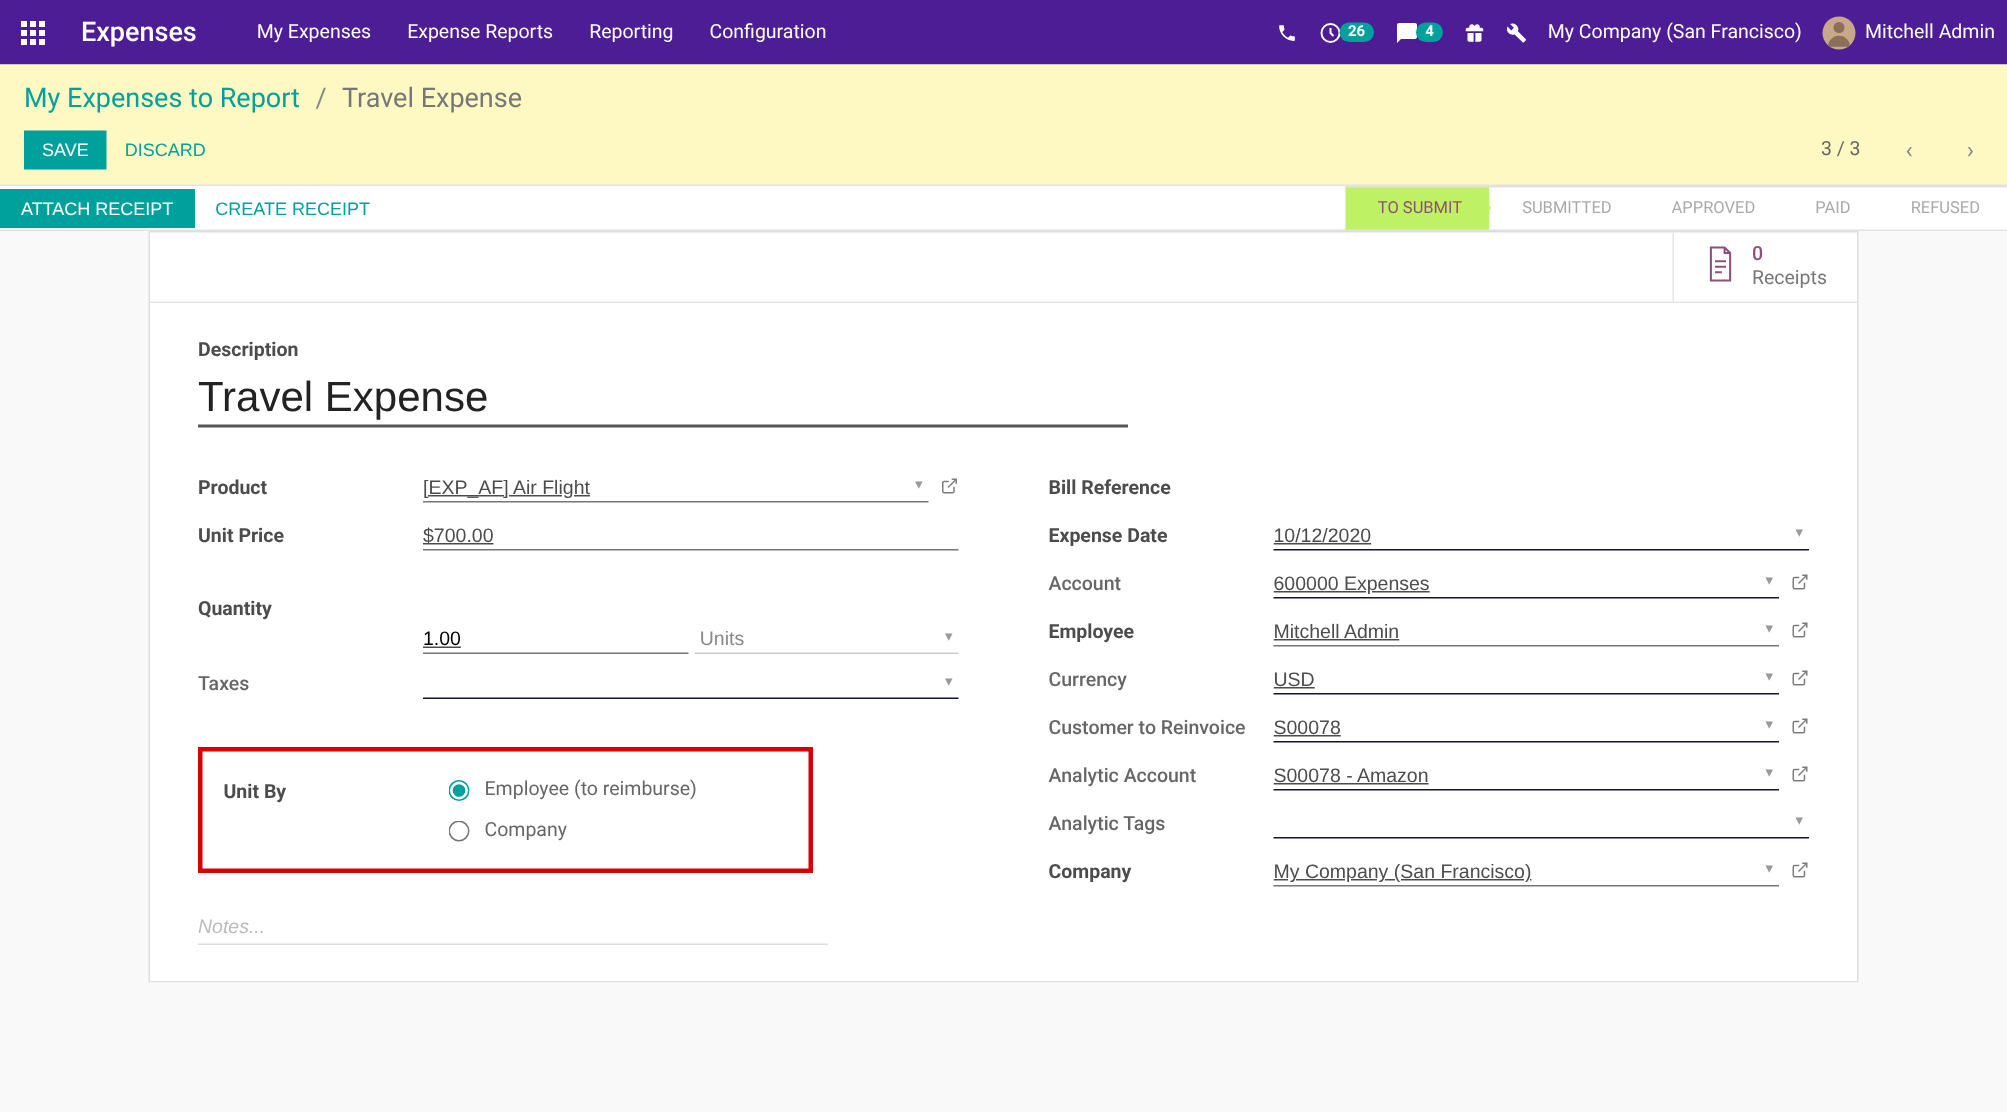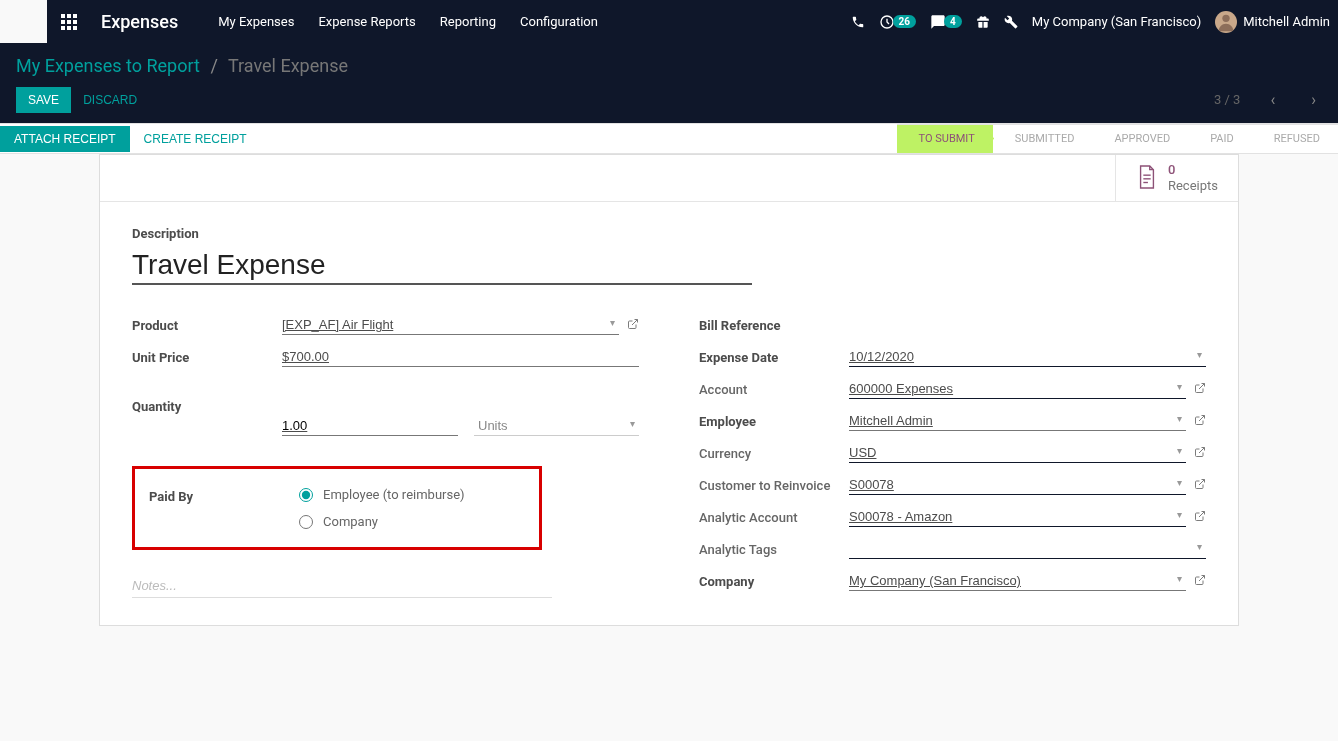--- a/index.html
+++ b/index.html
@@ -1,34 +1,34 @@
 <!DOCTYPE html>
 <html><head>
 <meta charset="utf-8">
 <style>
 * { box-sizing: border-box; margin: 0; padding: 0; }
 body { font-family: -apple-system, BlinkMacSystemFont, "Segoe UI", Roboto, "Helvetica Neue", Arial, sans-serif; font-size: 13px; color: #4c4c4c; background: #f9f9f9; }
 
 
-.topnav { background: #0f172a; color: #fff; height: 43px; display: flex; align-items: center; padding: 0 8px; margin-left: 47px; }
+.topnav { background: #4c1d95; color: #fff; height: 43px; display: flex; align-items: center; padding: 0 8px; }
 .apps-icon { width: 28px; height: 28px; display: flex; align-items: center; justify-content: center; cursor: pointer; margin-right: 18px; }
 .apps-icon svg { fill: #fff; }
 .app-title { font-size: 18px; font-weight: 500; margin-right: 40px; }
 .menu-items { display: flex; gap: 24px; }
 .menu-item { cursor: pointer; font-size: 13px; }
 .topnav-right { margin-left: auto; display: flex; align-items: center; gap: 14px; }
 .icon-btn { display: flex; align-items: center; justify-content: center; cursor: pointer; color: #fff; position: relative; }
 .badge { background: #00a09d; color: #fff; border-radius: 10px; padding: 1px 6px; font-size: 10px; font-weight: bold; margin-left: -2px; }
 .company-name { font-size: 13px; }
 .avatar { width: 22px; height: 22px; border-radius: 50%; background: #c9a88a; display: inline-block; margin-right: 6px; overflow:hidden; }
 .avatar svg { width:22px; height:22px; }
 .user-block { display: flex; align-items: center; cursor: pointer; }
 
 
-.control-panel { background: #0f172a; border-bottom: 1px solid #e2e2e2; }
+.control-panel { background: #fef9c3; border-bottom: 1px solid #e2e2e2; }
 .breadcrumb-row { padding: 12px 16px 4px; }
 .breadcrumb { font-size: 18px; }
 .breadcrumb a { color: #00a09d; text-decoration: none; }
 .breadcrumb .sep { color: #888; margin: 0 6px; }
 .breadcrumb .current { color: #777; }
 
 .actions-row { display: flex; align-items: center; padding: 6px 16px 10px; }
 .btn { display: inline-block; padding: 6px 12px; font-size: 12px; cursor: pointer; border: none; background: none; }
 .btn-primary { background: #00a09d; color: #fff; }
 .btn-link { color: #00a09d; }
@@ -65,21 +65,21 @@
 .field-label { width: 150px; font-size: 13px; color: #666; font-weight: 500; }
 .field-label.bold { color: #4c4c4c; font-weight: bold; }
 .field-value { flex: 1; display: flex; align-items: center; text-decoration: underline; }
 .o-input { width: 100%; border: none; border-bottom: 1px solid #0f172a; font-size: 13px; padding: 2px 0; background: transparent; color: #4c4c4c; }
 .o-input.strong { border-bottom: 1px solid #777; }
 .select-wrap { position: relative; flex: 1; display: flex; }
 .select-wrap::after { content: "▾"; position: absolute; right: 4px; top: 2px; font-size: 10px; color: #999; pointer-events:none;}
 .ext-link { margin-left: 8px; color: #7c7c7c; cursor: pointer; font-size: 12px; }
 .static-value { font-size: 13px; color: #4c4c4c; }
 
-.qty-wrap { display: flex; gap: 16px; flex: 1; margin-top: 39px; }
+.qty-wrap { display: flex; gap: 4px; flex: 1; margin-top: 39px; }
 .qty-input { flex: 1; border: none; border-bottom: 1px solid #777; font-size: 13px; padding: 2px 0; }
 .qty-unit-wrap { flex: 1; position: relative;}
 .qty-unit { width:100%; border: none; border-bottom: 1px solid #ccc; font-size: 13px; padding: 2px 18px 2px 4px; color: #888; appearance:none; background:transparent;}
 .qty-unit-wrap::after { content:"▾"; position:absolute; right:4px; top:2px; font-size:10px; color:#999; pointer-events:none;}
 
 .paid-by-box { border: 3px solid #d80000; padding: 18px 14px; margin-top: 30px; width: 410px; }
 .paidby-layout { display:flex; }
 .paidby-label { width:150px; font-weight:bold; color:#4c4c4c; font-size:13px; padding-top:2px;}
 .paidby-options { flex:1; }
 .paidby-options .opt { display:flex; align-items:center; margin-bottom:12px;}
@@ -237,25 +237,33 @@
                 <input class="o-input strong" value="$700.00" style="">
               </div>
           </div>
           <div class="field-row">
             <div class="field-label bold">Quantity</div>
             <div class="field-value qty-wrap">
               <input class="qty-input" value="1.00" style="">
               <div class="qty-unit-wrap"><input class="qty-unit" value="Units" style=""></div>
             </div>
           </div>
+          <div class="field-row">
+            <div class="field-label">Taxes</div>
+            <div class="field-value">
+                <div class="select-wrap">
+                  <input class="o-input" value="" style="">
+                </div>
+              </div>
+          </div>
 
           
           <div class="paid-by-box">
             <div class="paidby-layout">
-              <div class="paidby-label">Paid By</div>
+              <div class="paidby-label">Unit By</div>
               <div class="paidby-options">
                 <div class="opt">
                   <input type="radio" name="paidby" checked="" style="">
                   <label>Employee (to reimburse)</label>
                 </div>
                 <div class="opt">
                   <input type="radio" name="paidby" style="">
                   <label>Company</label>
                 </div>
               </div>

